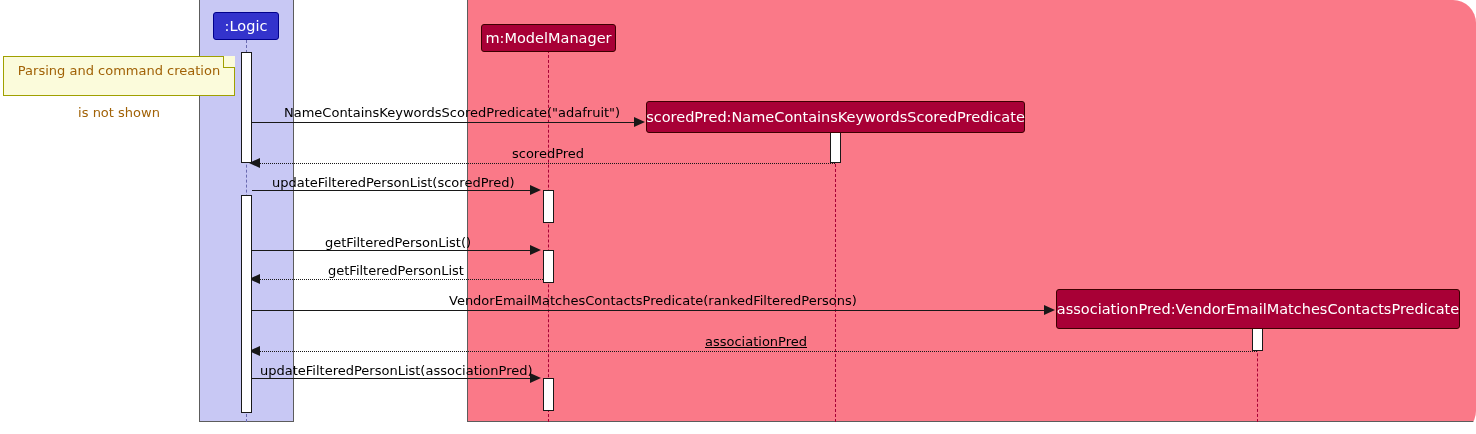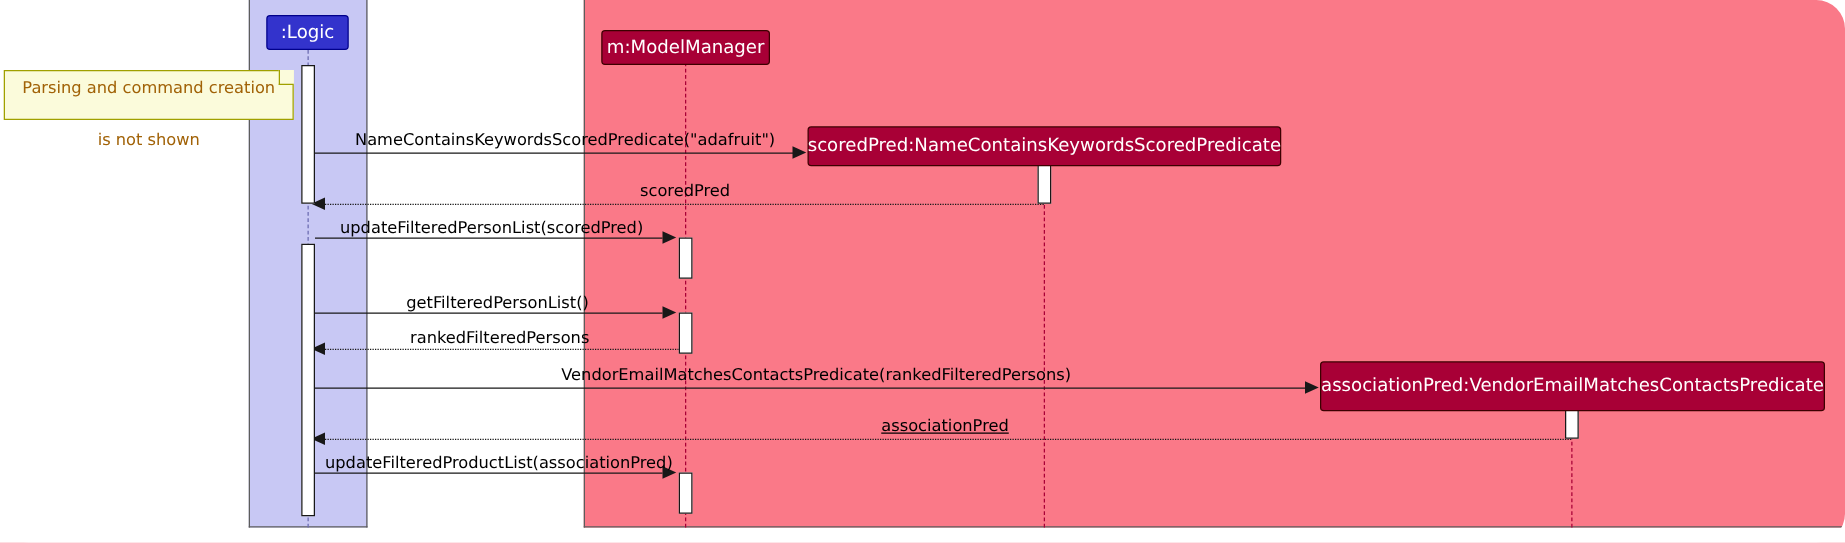--- a/index.html
+++ b/index.html
@@ -216,33 +216,33 @@
   <div class="msg-line" style="left:252px; top:190px; width:278px;"></div>
   <div class="arrow-head right" style="left:530px; top:185px;"></div>
   <div class="msg-label" style="left:272px; top:176px;">updateFilteredPersonList(scoredPred)</div>
 
   <div class="msg-line" style="left:252px; top:250px; width:278px;"></div>
   <div class="arrow-head right" style="left:530px; top:245px;"></div>
   <div class="msg-label" style="left:325px; top:236px;">getFilteredPersonList()</div>
 
   <div class="msg-line dotted" style="left:255px; top:279px; width:288px;"></div>
   <div class="arrow-head left" style="left:249px; top:274px;"></div>
-  <div class="msg-label" style="left:328px; top:264px;">rankedFilteredPersons</div>
+  <div class="msg-label" style="left:328px; top:264px;">getFilteredPersonList</div>
 
   <div class="msg-line" style="left:252px; top:310px; width:793px;"></div>
   <div class="arrow-head right" style="left:1044px; top:305px;"></div>
   <div class="msg-label" style="left:449px; top:294px;">VendorEmailMatchesContactsPredicate(rankedFilteredPersons)</div>
 
   <div class="msg-line dotted" style="left:255px; top:351px; width:1002px;"></div>
   <div class="arrow-head left" style="left:249px; top:346px;"></div>
   <div class="msg-label" style="left:705px; top:335px;text-decoration:underline;">associationPred</div>
 
   <div class="msg-line" style="left:252px; top:378px; width:278px;"></div>
   <div class="arrow-head right" style="left:530px; top:373px;"></div>
-  <div class="msg-label" style="left:260px; top:364px;">updateFilteredProductList(associationPred)</div>
+  <div class="msg-label" style="left:260px; top:364px;">updateFilteredPersonList(associationPred)</div>
 
   <div class="note">
     <div class="note-fold-cover"></div>
     <div class="note-fold"></div>
     <div class="note-text">Parsing and command creation</div>
     <div class="note-text" style="top:21px;margin-top:28px;">is not shown</div>
   </div>
 
 </div>
 

